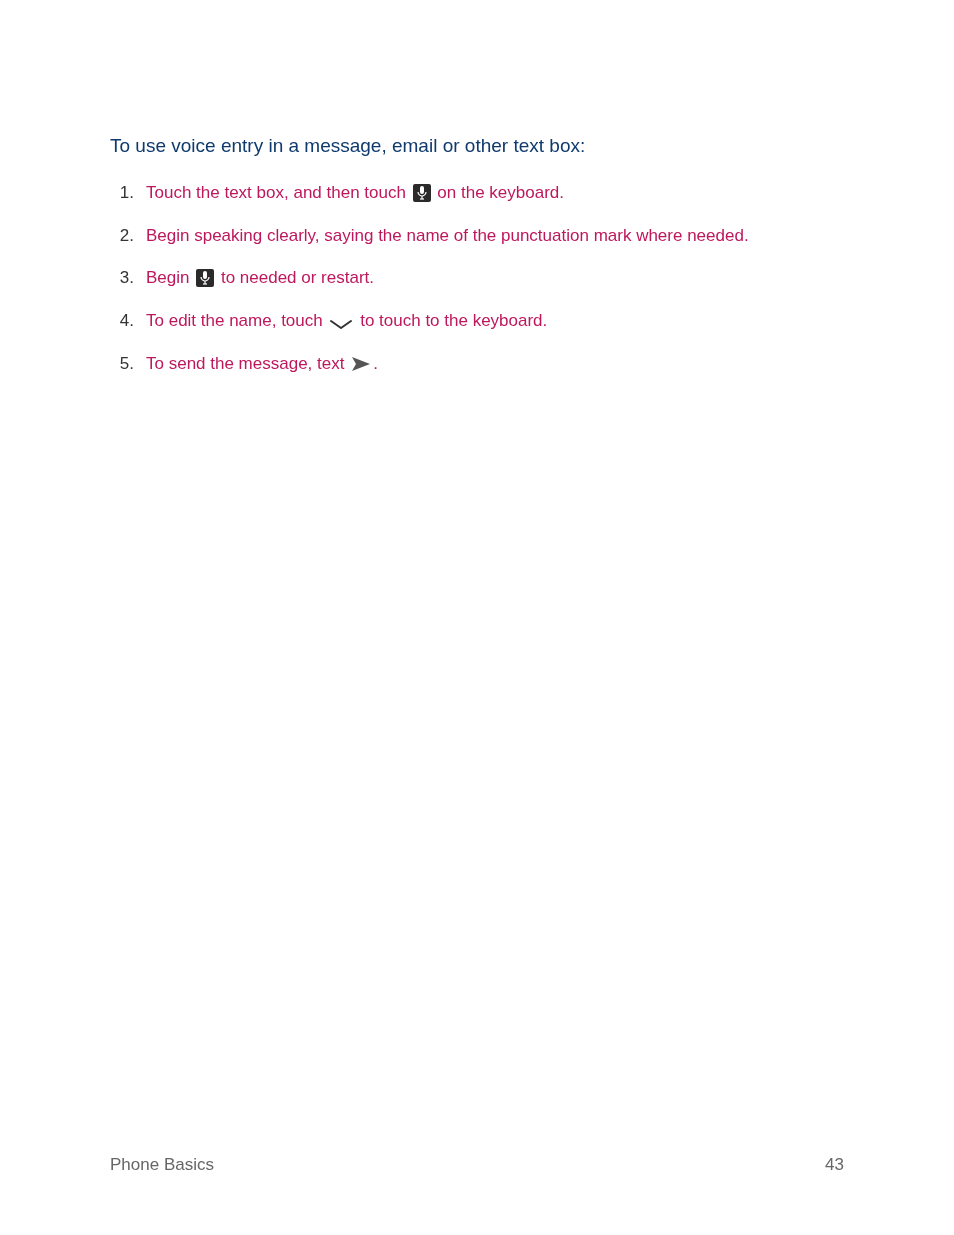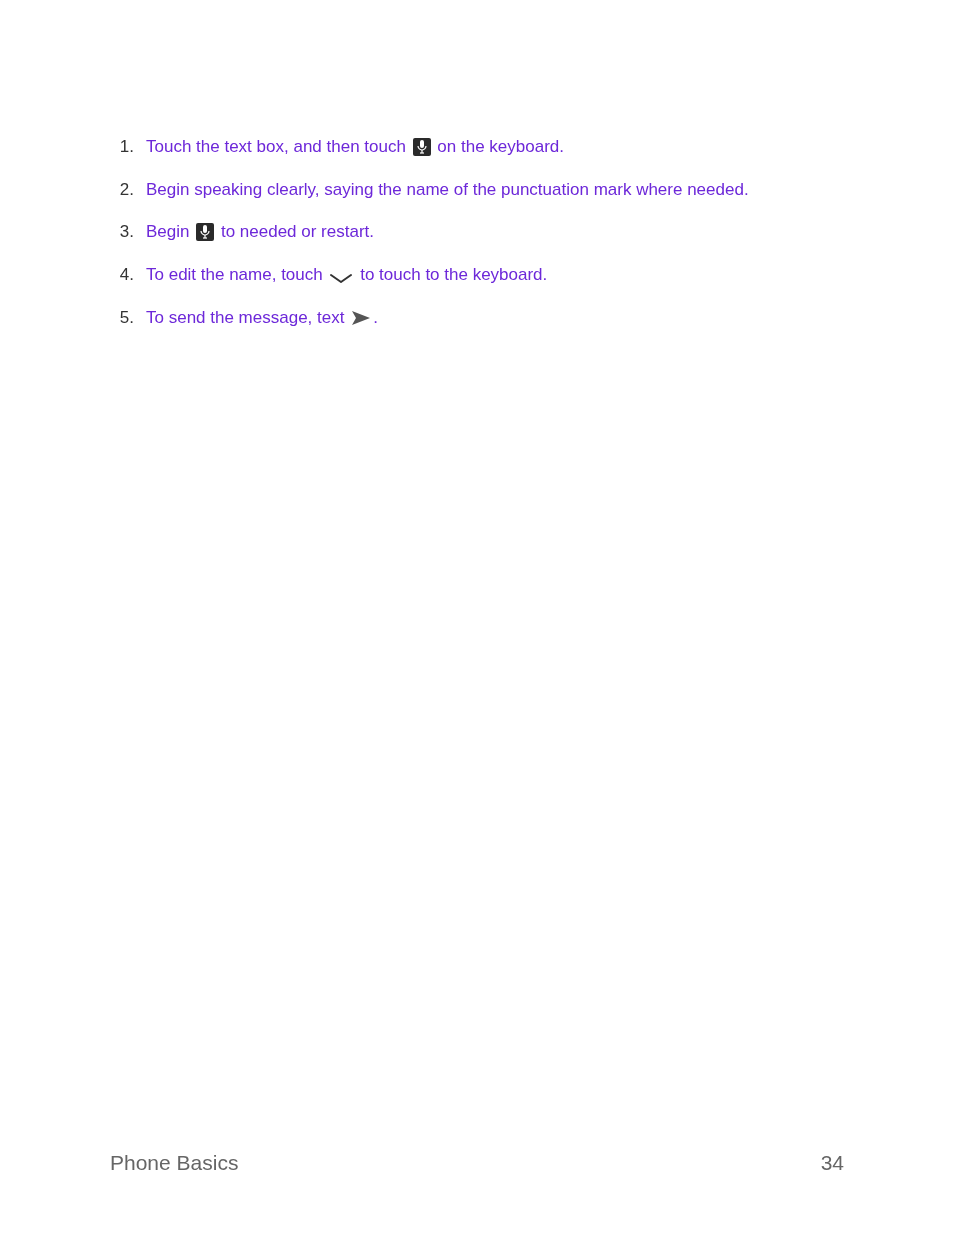--- a/index.html
+++ b/index.html
@@ -24,21 +24,21 @@
       list-style: none;
       counter-reset: item;
     }
     ol li {
       counter-increment: item;
       position: relative;
       padding-left: 36px;
       font-size: 17px;
       line-height: 1.45;
       margin-bottom: 18px;
-      color: #6d28d9;
+      color: #be185d;
     }
     ol li::before {
       content: counter(item) ".";
       position: absolute;
       left: 0;
       top: 0;
       width: 24px;
       text-align: right;
       color: #333333;
     }
@@ -73,28 +73,29 @@
       margin: 0 2px;
       vertical-align: middle;
     }
     .footer {
       position: absolute;
       bottom: 60px;
       left: 110px;
       right: 110px;
       display: flex;
       justify-content: space-between;
-      font-size: 21px;
+      font-size: 17px;
       color: #666666;
     }
   </style>
 </head>
 <body>
 
 <div class="page">
+  <h2 class="heading">To use voice entry in a message, email or other text box:</h2>
   <ol>
     <li>
       <span>Touch the text box, and then touch </span><span class="icon mic-box">
           <svg width="10" height="14" viewBox="0 0 10 14">
             <rect x="3" y="0" width="4" height="8" rx="2" fill="#ffffff"></rect>
             <path d="M1 6 C1 9 4 10 5 10 C6 10 9 9 9 6" stroke="#ffffff" stroke-width="1.2" fill="none"></path>
             <line x1="5" y1="10" x2="5" y2="13" stroke="#ffffff" stroke-width="1.2"></line>
             <line x1="3" y1="13" x2="7" y2="13" stroke="#ffffff" stroke-width="1.2"></line>
           </svg>
         </span><span> on the keyboard.</span>
@@ -120,14 +121,14 @@
     <li>
       <span>To send the message, text </span><span class="icon send-arrow"><svg width="20" height="16" viewBox="0 0 20 16">
             <path d="M1 1 L19 8 L1 15 L5 8 Z" fill="#555555"></path>
           </svg></span><span>.</span>
     </li>
   </ol>
 </div>
 
 <div class="footer">
   <span>Phone Basics</span>
-  <span>34</span>
+  <span>43</span>
 </div>
 
 </body></html>

